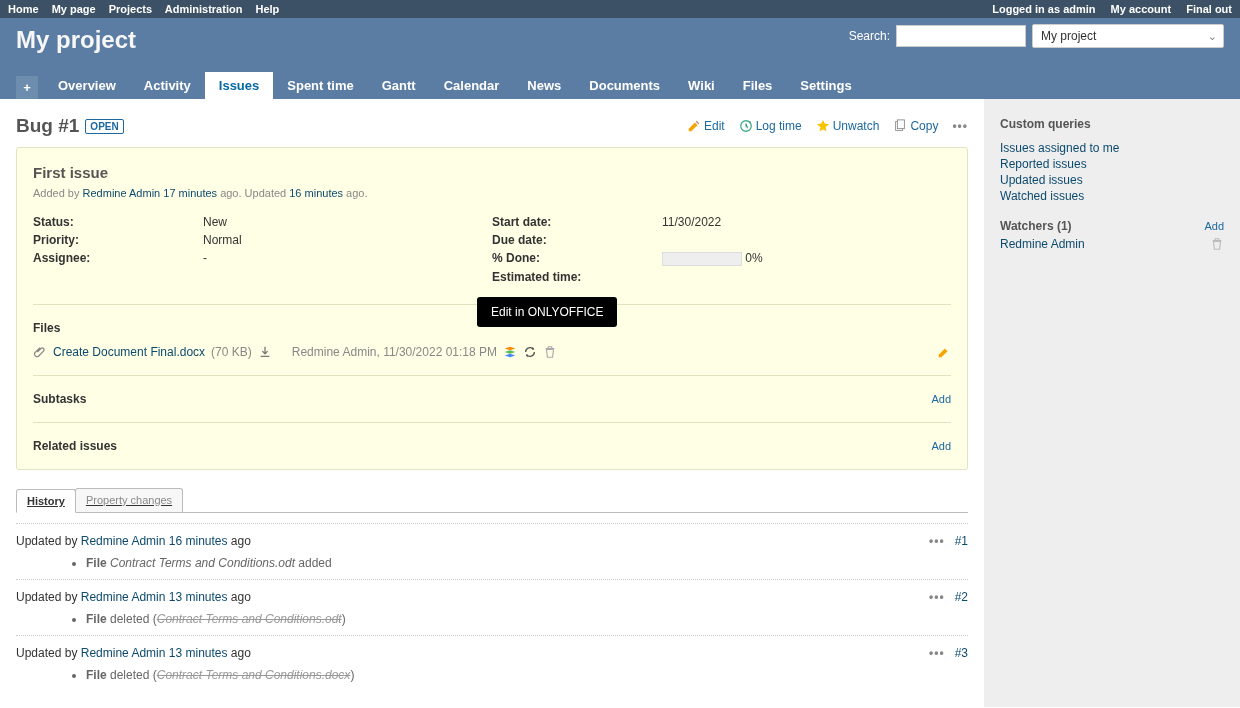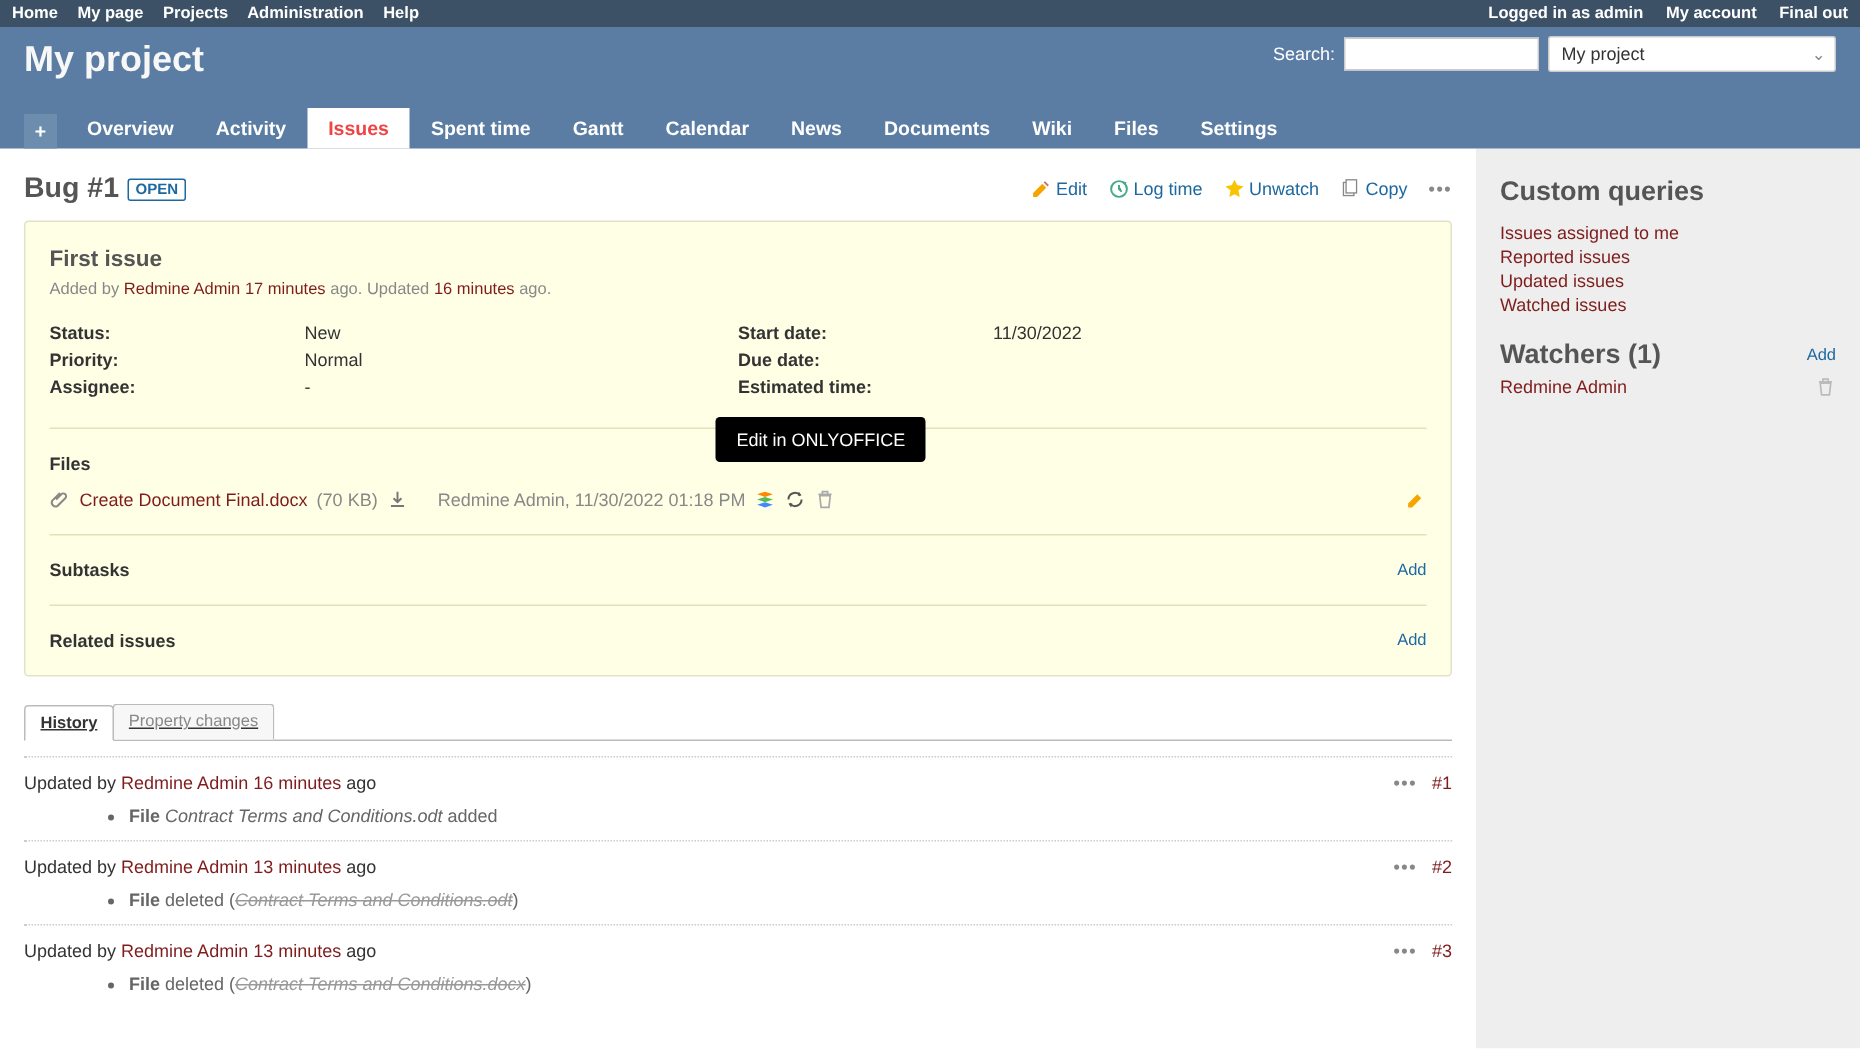--- a/index.html
+++ b/index.html
@@ -3,21 +3,21 @@
 <meta charset="utf-8">
 <style>
   * { box-sizing: border-box; }
   body {
     margin: 0;
     font-family: Verdana, sans-serif;
     font-size: 12px;
     color: #333;
     background: #fff;
   }
-  a { color: #7f1d1d; text-decoration: none; }
+  a { color: #0c4a6e; text-decoration: none; }
 
   
   .top-menu {
     background: #3c5165;
     color: #fff;
     padding: 3px 8px;
     display: flex;
     justify-content: space-between;
     font-size: 11px;
     font-weight: bold;
@@ -82,21 +82,21 @@
   }
   .main-menu .tab {
     color: #fff;
     font-weight: bold;
     padding: 6px 14px;
     font-size: 13px;
     font-family: "Trebuchet MS", sans-serif;
   }
   .main-menu .tab.active {
     background: #fff;
-    color: #ef4444;
+    color: #0369a1;
   }
   .main-menu .plus {
     background: #6c8dad;
     color: #fff;
     width: 22px;
     text-align: center;
     padding: 4px 6px;
     font-weight: bold;
     margin-right: 6px;
     font-size: 13px;
@@ -107,21 +107,21 @@
   .content { flex: 1; padding: 16px; min-width: 0; }
   .sidebar {
     width: 256px;
     background: #eee;
     padding: 14px 16px;
     font-size: 12px;
     min-height: 600px;
   }
   .sidebar h3 {
     font-family: "Trebuchet MS", sans-serif;
-    font-size: 18px;
+    font-size: 12px;
     color: #555;
     margin: 4px 0 10px 0;
   }
   .sidebar .qlink { display: block; margin-bottom: 2px; }
   .sidebar .watcher-row { display:flex; align-items:center; justify-content:space-between; margin-top:4px;}
   .sidebar .add { font-size: 11px; color: #1c68a0; }
   .sidebar .hdr-row { display:flex; align-items:center; justify-content:space-between; margin-top:16px;}
 
   
   .title-row { display: flex; justify-content: space-between; align-items: center; margin-bottom: 10px;}
@@ -319,20 +319,24 @@
         <div class="col">
           <div class="attr">
               <span class="lbl">Start date:</span>
               <span>11/30/2022</span>
             </div>
           <div class="attr">
               <span class="lbl">Due date:</span>
               <span></span>
             </div>
           <div class="attr">
+              <span class="lbl">% Done:</span>
+              <span><span class="progress-bar"></span> <span>0%</span></span>
+            </div>
+          <div class="attr">
               <span class="lbl">Estimated time:</span>
               <span></span>
             </div>
         </div>
       </div>
 
       <hr class="sep">
       <div class="sec-row">
         <span class="sec-title">Files</span>
       </div>

